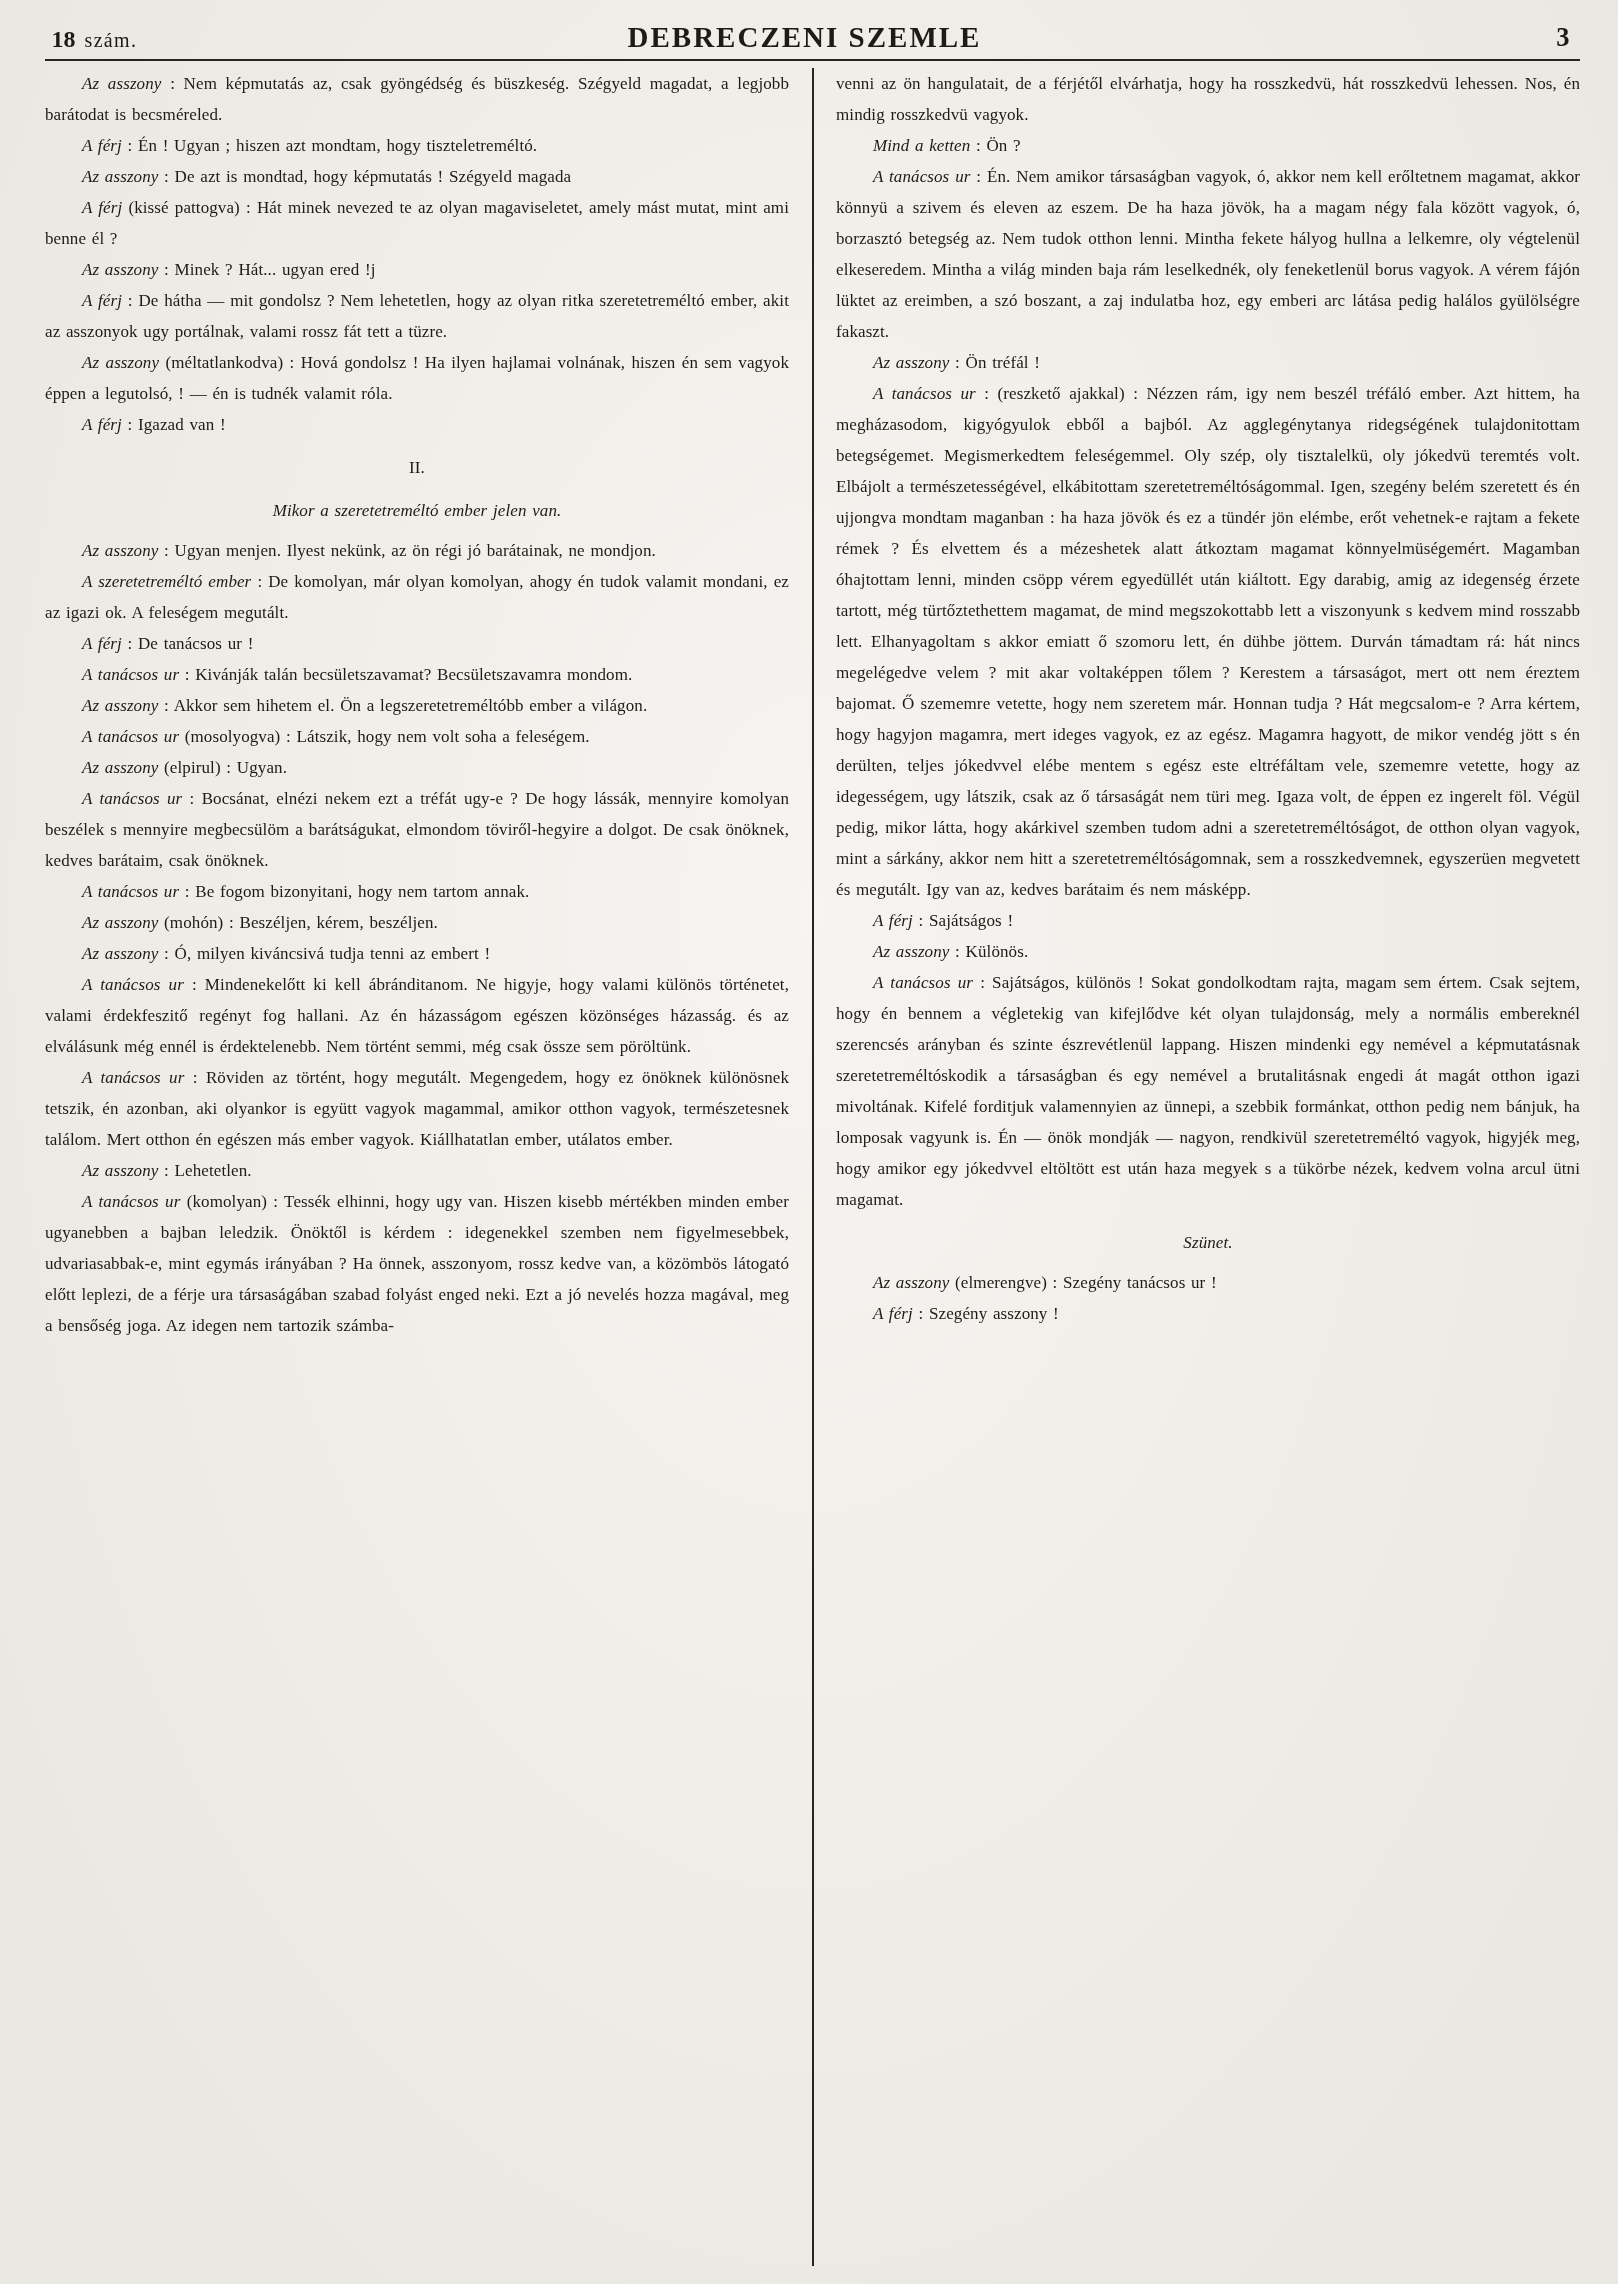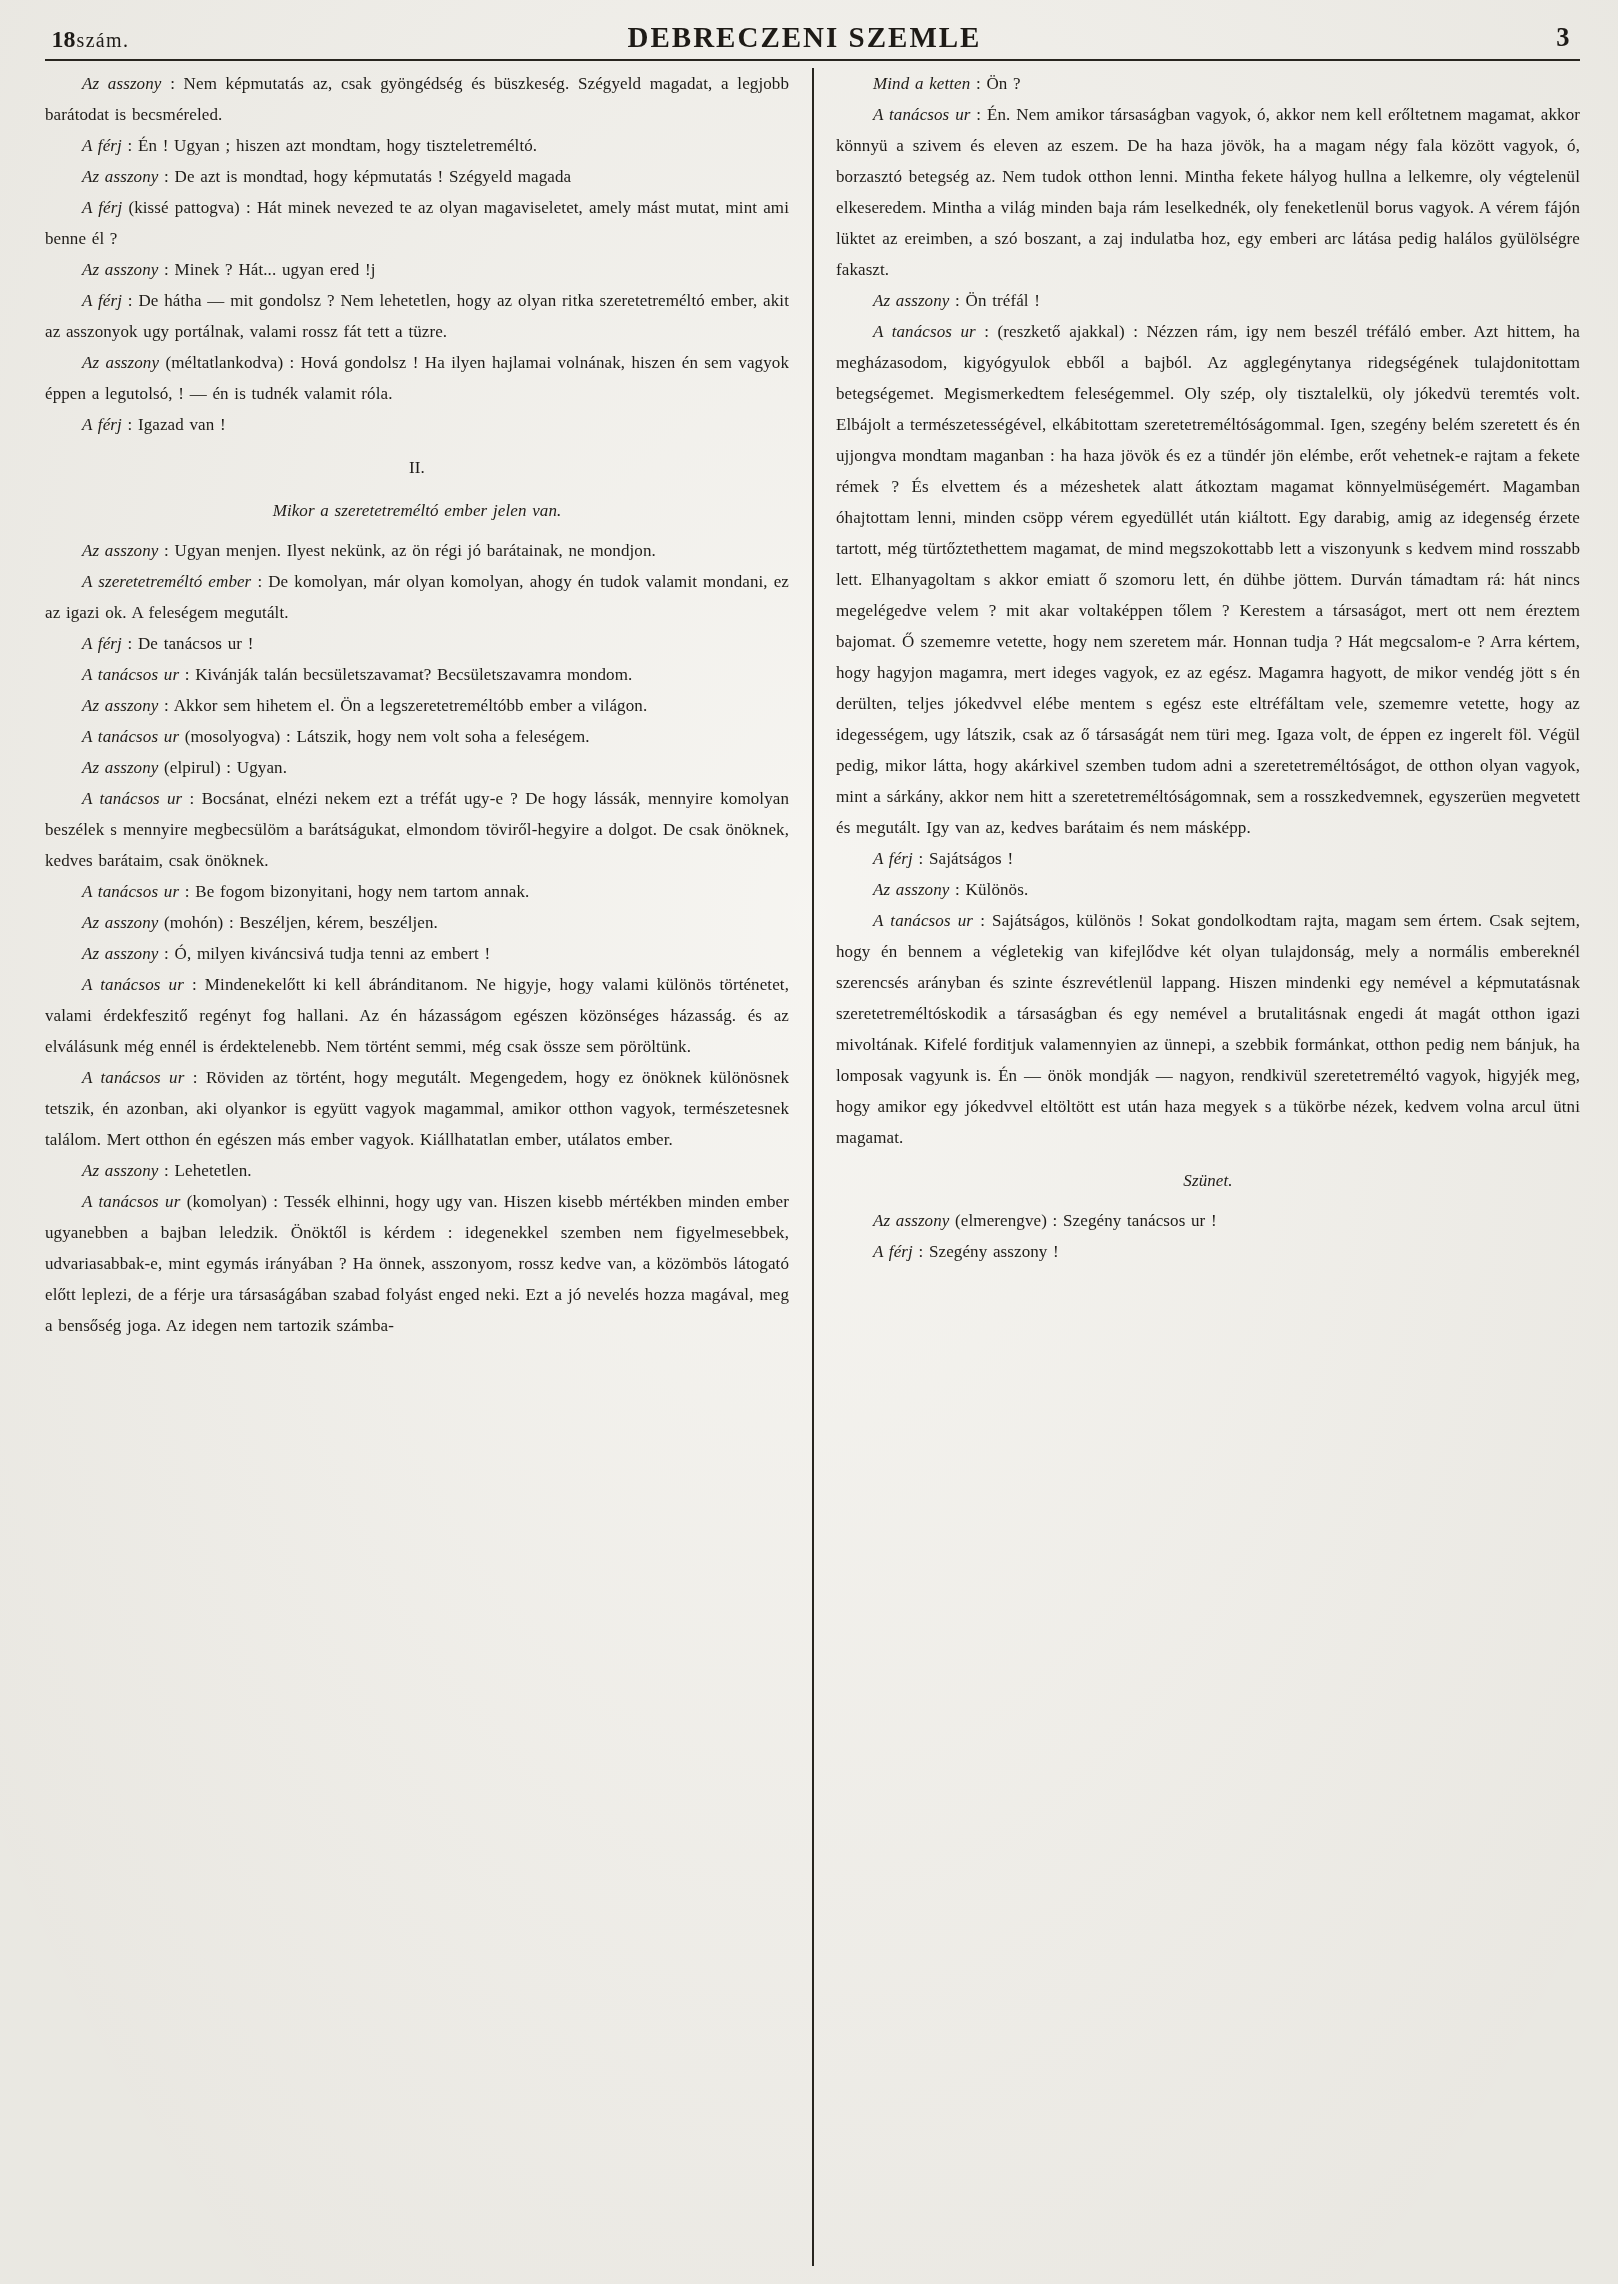--- a/index.html
+++ b/index.html
@@ -35,21 +35,21 @@
     bottom: 1.3px;
     white-space: nowrap;
   }
   .issue-number {
     font-size: 24px;
     font-weight: bold;
   }
   .issue-label {
     font-size: 20px;
     letter-spacing: 1.3px;
-    margin-left: 1px;
+    margin-left: 9px;
   }
   .title {
     position: absolute;
     left: 0; right: 16px;
     bottom: 0;
     text-align: center;
     font-size: 29px;
     font-weight: bold;
     letter-spacing: 2px;
   }
@@ -140,20 +140,21 @@
         <p class="para dialogue"><em>A tanácsos ur</em> : Be fogom bizonyitani, hogy nem tartom annak.</p>
         <p class="para dialogue"><em>Az asszony</em> (mohón) : Beszéljen, kérem, beszéljen.</p>
         <p class="para dialogue"><em>Az asszony</em> : Ó, milyen kiváncsivá tudja tenni az embert !</p>
         <p class="para dialogue"><em>A tanácsos ur</em> : Mindenekelőtt ki kell ábránditanom. Ne higyje, hogy valami különös történetet, valami érdekfeszitő regényt fog hallani. Az én házasságom egészen közönséges házasság. és az elválásunk még ennél is érdektelenebb. Nem történt semmi, még csak össze sem pöröltünk.</p>
         <p class="para dialogue"><em>A tanácsos ur</em> : Röviden az történt, hogy megutált. Megengedem, hogy ez önöknek különösnek tetszik, én azonban, aki olyankor is együtt vagyok magammal, amikor otthon vagyok, természetesnek találom. Mert otthon én egészen más ember vagyok. Kiállhatatlan ember, utálatos ember.</p>
         <p class="para dialogue"><em>Az asszony</em> : Lehetetlen.</p>
         <p class="para dialogue"><em>A tanácsos ur</em> (komolyan) : Tessék elhinni, hogy ugy van. Hiszen kisebb mértékben minden ember ugyanebben a bajban leledzik. Önöktől is kérdem : idegenekkel szemben nem figyelmesebbek, udvariasabbak-e, mint egymás irányában ? Ha önnek, asszonyom, rossz kedve van, a közömbös látogató előtt leplezi, de a férje ura társaságában szabad folyást enged neki. Ezt a jó nevelés hozza magával, meg a bensőség joga. Az idegen nem tartozik számba-</p>
       </section>
     <div class="divider"></div>
     <section class="column right" id="col-right">
+        <p class="para continuation">venni az ön hangulatait, de a férjétől elvárhatja, hogy ha rosszkedvü, hát rosszkedvü lehessen. Nos, én mindig rosszkedvü vagyok.</p>
         <p class="para dialogue"><em>Mind a ketten</em> : Ön ?</p>
         <p class="para dialogue"><em>A tanácsos ur</em> : Én. Nem amikor társaságban vagyok, ó, akkor nem kell erőltetnem magamat, akkor könnyü a szivem és eleven az eszem. De ha haza jövök, ha a magam négy fala között vagyok, ó, borzasztó betegség az. Nem tudok otthon lenni. Mintha fekete hályog hullna a lelkemre, oly végtelenül elkeseredem. Mintha a világ minden baja rám leselkednék, oly feneketlenül borus vagyok. A vérem fájón lüktet az ereimben, a szó boszant, a zaj indulatba hoz, egy emberi arc látása pedig halálos gyülölségre fakaszt.</p>
         <p class="para dialogue"><em>Az asszony</em> : Ön tréfál !</p>
         <p class="para dialogue"><em>A tanácsos ur</em> : (reszkető ajakkal) : Nézzen rám, igy nem beszél tréfáló ember. Azt hittem, ha megházasodom, kigyógyulok ebből a bajból. Az agglegénytanya ridegségének tulajdonitottam betegségemet. Megismerkedtem feleségemmel. Oly szép, oly tisztalelkü, oly jókedvü teremtés volt. Elbájolt a természetességével, elkábitottam szeretetreméltóságommal. Igen, szegény belém szeretett és én ujjongva mondtam maganban : ha haza jövök és ez a tündér jön elémbe, erőt vehetnek-e rajtam a fekete rémek ? És elvettem és a mézeshetek alatt átkoztam magamat könnyelmüségemért. Magamban óhajtottam lenni, minden csöpp vérem egyedüllét után kiáltott. Egy darabig, amig az idegenség érzete tartott, még türtőztethettem magamat, de mind megszokottabb lett a viszonyunk s kedvem mind rosszabb lett. Elhanyagoltam s akkor emiatt ő szomoru lett, én dühbe jöttem. Durván támadtam rá: hát nincs megelégedve velem ? mit akar voltaképpen tőlem ? Kerestem a társaságot, mert ott nem éreztem bajomat. Ő szememre vetette, hogy nem szeretem már. Honnan tudja ? Hát megcsalom-e ? Arra kértem, hogy hagyjon magamra, mert ideges vagyok, ez az egész. Magamra hagyott, de mikor vendég jött s én derülten, teljes jókedvvel elébe mentem s egész este eltréfáltam vele, szememre vetette, hogy az idegességem, ugy látszik, csak az ő társaságát nem türi meg. Igaza volt, de éppen ez ingerelt föl. Végül pedig, mikor látta, hogy akárkivel szemben tudom adni a szeretetreméltóságot, de otthon olyan vagyok, mint a sárkány, akkor nem hitt a szeretetreméltóságomnak, sem a rosszkedvemnek, egyszerüen megvetett és megutált. Igy van az, kedves barátaim és nem másképp.</p>
         <p class="para dialogue"><em>A férj</em> : Sajátságos !</p>
         <p class="para dialogue"><em>Az asszony</em> : Különös.</p>
         <p class="para dialogue"><em>A tanácsos ur</em> : Sajátságos, különös ! Sokat gondolkodtam rajta, magam sem értem. Csak sejtem, hogy én bennem a végletekig van kifejlődve két olyan tulajdonság, mely a normális embereknél szerencsés arányban és szinte észrevétlenül lappang. Hiszen mindenki egy nemével a képmutatásnak szeretetreméltóskodik a társaságban és egy nemével a brutalitásnak engedi át magát otthon igazi mivoltának. Kifelé forditjuk valamennyien az ünnepi, a szebbik formánkat, otthon pedig nem bánjuk, ha lomposak vagyunk is. Én — önök mondják — nagyon, rendkivül szeretetreméltó vagyok, higyjék meg, hogy amikor egy jókedvvel eltöltött est után haza megyek s a tükörbe nézek, kedvem volna arcul ütni magamat.</p>
         <p class="heading italic">Szünet.</p>
         <p class="para dialogue"><em>Az asszony</em> (elmerengve) : Szegény tanácsos ur !</p>
         <p class="para dialogue"><em>A férj</em> : Szegény asszony !</p>

